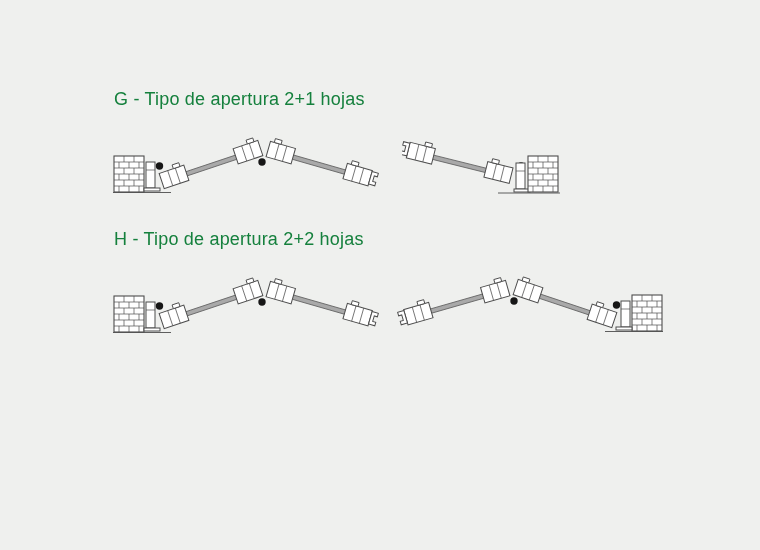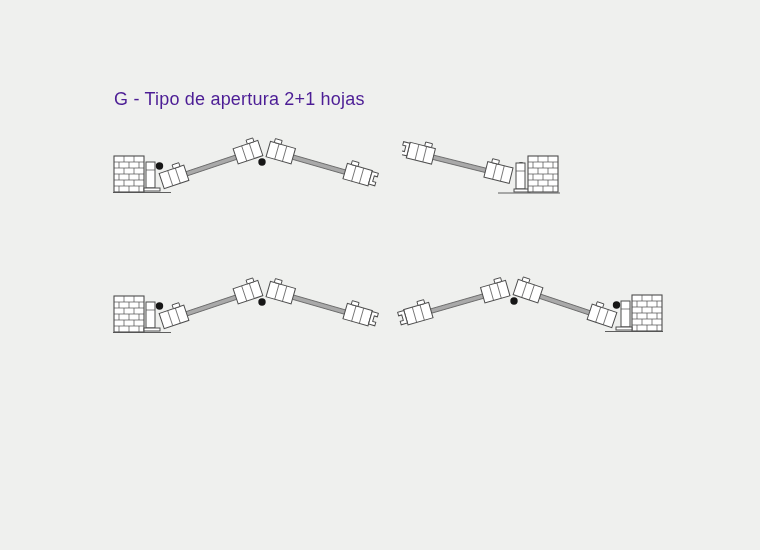--- a/index.html
+++ b/index.html
@@ -12,21 +12,21 @@
     width:760px;
     height:550px;
     background:#eff0ee;
     overflow:hidden;
   }
   .heading{
     position:absolute;
     font-size:18px;
     font-weight:400;
     letter-spacing:0.2px;
-    color:#4c1d95;
+    color:#15803d;
     white-space:nowrap;
   }
   #heading-g{left:114px;top:89px;}
   #heading-h{left:114px;top:229px;}
   .diagram{position:absolute;}
   #diagram-g-left {left:112px;top:136px;}
   #diagram-g-right{left:402px;top:139px;}
   #diagram-h-left {left:112px;top:276px;}
   #diagram-h-right{left:396px;top:275px;}
   .diagram svg{display:block;}
@@ -137,20 +137,21 @@
           <line x1="25" y1="18" x2="25" y2="24" stroke="#4d4d4d" stroke-width="0.7"></line>
           <line x1="10" y1="24" x2="10" y2="30" stroke="#4d4d4d" stroke-width="0.7"></line>
           <line x1="20" y1="24" x2="20" y2="30" stroke="#4d4d4d" stroke-width="0.7"></line>
           <line x1="5" y1="30" x2="5" y2="36" stroke="#4d4d4d" stroke-width="0.7"></line>
           <line x1="15" y1="30" x2="15" y2="36" stroke="#4d4d4d" stroke-width="0.7"></line>
           <line x1="25" y1="30" x2="25" y2="36" stroke="#4d4d4d" stroke-width="0.7"></line>
         </g>
       </svg>
     </div>
 
+  <div class="heading" id="heading-h">H - Tipo de apertura 2+2 hojas</div>
 
   <div class="diagram" id="diagram-h-left">
       <svg width="268" height="64" viewBox="0 0 268 64" xmlns="http://www.w3.org/2000/svg">
         <line x1="1" y1="56.5" x2="59" y2="56.5" stroke="#4d4d4d" stroke-width="0.9"></line>
         <g transform="translate(2,20)">
           <rect x="0" y="0" width="30" height="36" fill="#ffffff" stroke="#4d4d4d" stroke-width="1.1"></rect>
           <line x1="0" y1="6" x2="30" y2="6" stroke="#4d4d4d" stroke-width="0.7"></line>
           <line x1="0" y1="12" x2="30" y2="12" stroke="#4d4d4d" stroke-width="0.7"></line>
           <line x1="0" y1="18" x2="30" y2="18" stroke="#4d4d4d" stroke-width="0.7"></line>
           <line x1="0" y1="24" x2="30" y2="24" stroke="#4d4d4d" stroke-width="0.7"></line>

